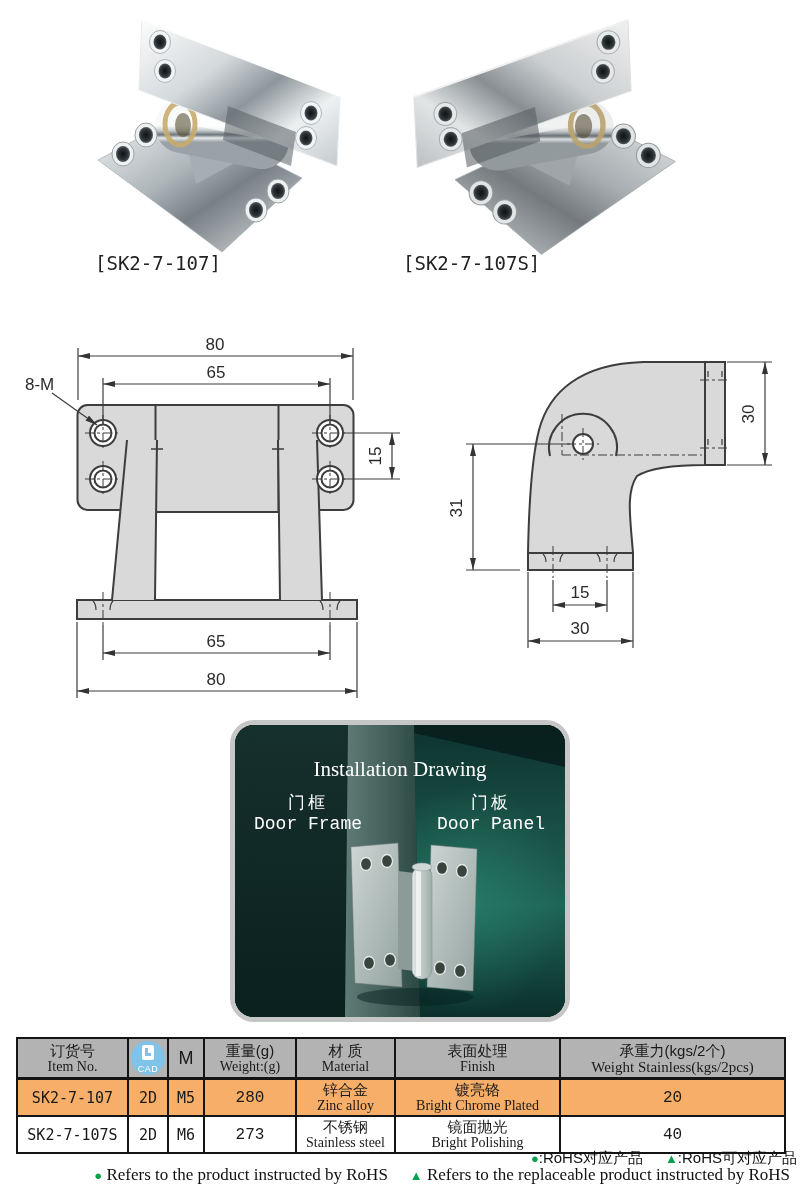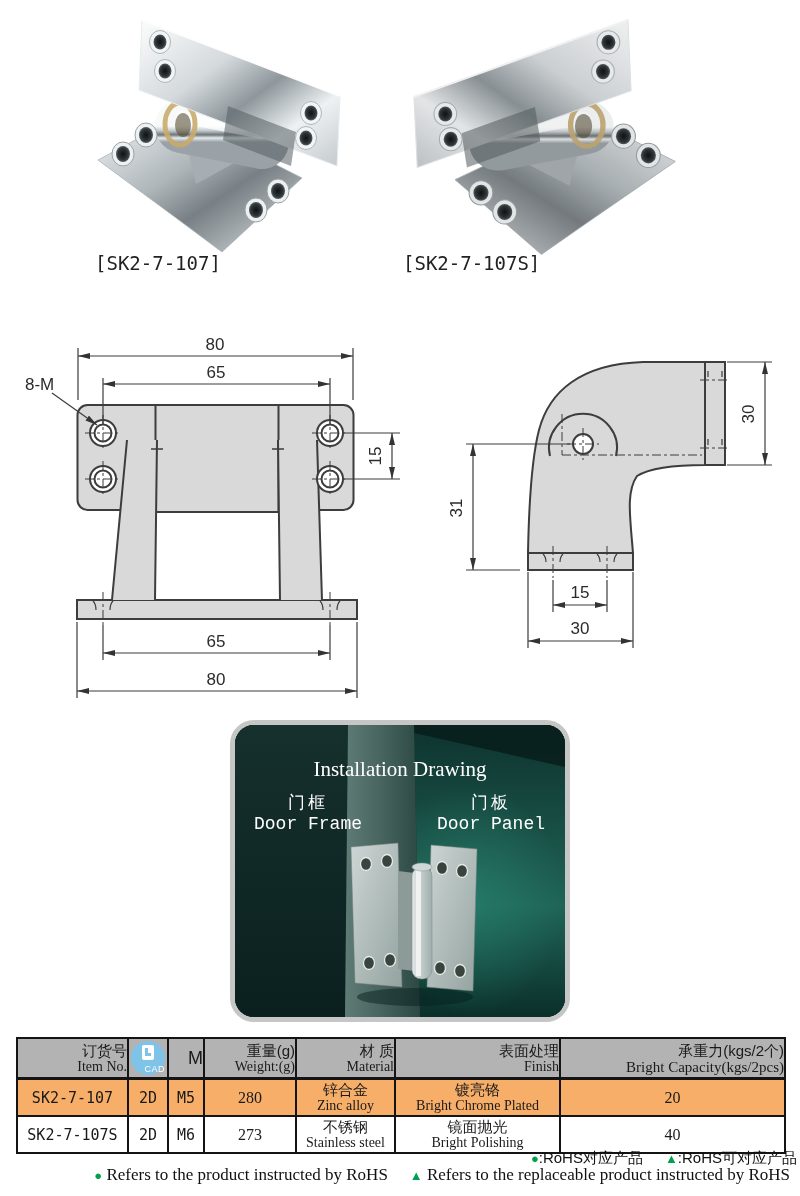--- a/index.html
+++ b/index.html
@@ -19,28 +19,28 @@
   .inst-title-zh{left:0;right:0;top:7px;font-size:23px;letter-spacing:9px;text-indent:9px;}
   .inst-title-en{left:0;right:0;top:32px;font-family:"Liberation Serif",serif;font-size:21px;}
   .inst-lbl-zh{font-size:17px;letter-spacing:3px;}
   .inst-lbl-en{font-family:Liberation Mono, monospace;font-size:18px;}
   .frame-label{left:8px;top:66px;width:130px;}
   .panel-label{right:4px;top:66px;width:140px;}
   
   .spec-wrap{position:absolute;left:16px;top:1037px;width:768px;}
   table.spec{border-collapse:collapse;table-layout:fixed;width:768px;}
   table.spec td,table.spec th{border:2px solid #141414;padding:0;text-align:center;vertical-align:middle;overflow:hidden;}
-  table.spec th{background:#b3b3b3;font-weight:normal;height:38px;text-align:right;}
+  table.spec th{background:#b3b3b3;font-weight:normal;height:38px;}
   table.spec tr.hdr th{border-bottom:3px solid #141414;}
   tr.row1 td{background:#f6ae68;height:35px;}
   tr.row2 td{background:#ffffff;height:35px;border-top:1px solid #141414;border-radius:15px;}
   .zh{font-size:15px;line-height:17px;display:block;}
   .en{font-family:"Liberation Serif",serif;font-size:14px;line-height:16px;display:block;}
   .mono{font-family:"DejaVu Sans Mono",monospace;font-size:15px;}
-  .num{font-family:Liberation Serif, serif;font-size:16px;}
+  .num{font-family:Liberation Mono, monospace;font-size:16px;}
   .cad-badge{width:34px;height:34px;border-radius:50%;background:#7fc3e8;margin:0 auto;position:relative;}
   .cad-doc{position:absolute;left:11px;top:4px;width:12px;height:15px;background:#fff;border-radius:2px;}
   .cad-doc::after{content:"";position:absolute;left:3px;top:3px;width:3px;height:8px;background:#7fc3e8;}
   .cad-doc::before{content:"";position:absolute;left:3px;top:8px;width:6px;height:3px;background:#7fc3e8;}
   .cad-txt{position:absolute;left:0;right:0;bottom:1px;color:#fff;font-size:9px;font-weight:normal;
            font-family:"Liberation Sans",sans-serif;letter-spacing:.5px;}
   
   .fn1{position:absolute;right:3px;top:1149px;font-size:15px;color:#111;white-space:nowrap;}
   .fn2{position:absolute;right:10px;top:1165px;font-family:"Liberation Serif",serif;font-size:17px;
        color:#111;white-space:nowrap;}
@@ -319,21 +319,21 @@
         <th>
           <span class="zh">材 质</span>
           <span class="en">Material</span>
         </th>
         <th>
           <span class="zh">表面处理</span>
           <span class="en">Finish</span>
         </th>
         <th>
           <span class="zh">承重力(kgs/2个)</span>
-          <span class="en" style="font-size:15px">Bright Capacity(kgs/2pcs)</span>
+          <span class="en" style="font-size:15px">Weight Stainless(kgs/2pcs)</span>
         </th>
       </tr>
       <tr class="row1">
         <td class="mono">SK2-7-107</td>
         <td class="mono">2D</td>
         <td class="mono">M5</td>
         <td class="num">280</td>
         <td>
           <span class="zh">锌合金</span>
           <span class="en">Zinc alloy</span>

